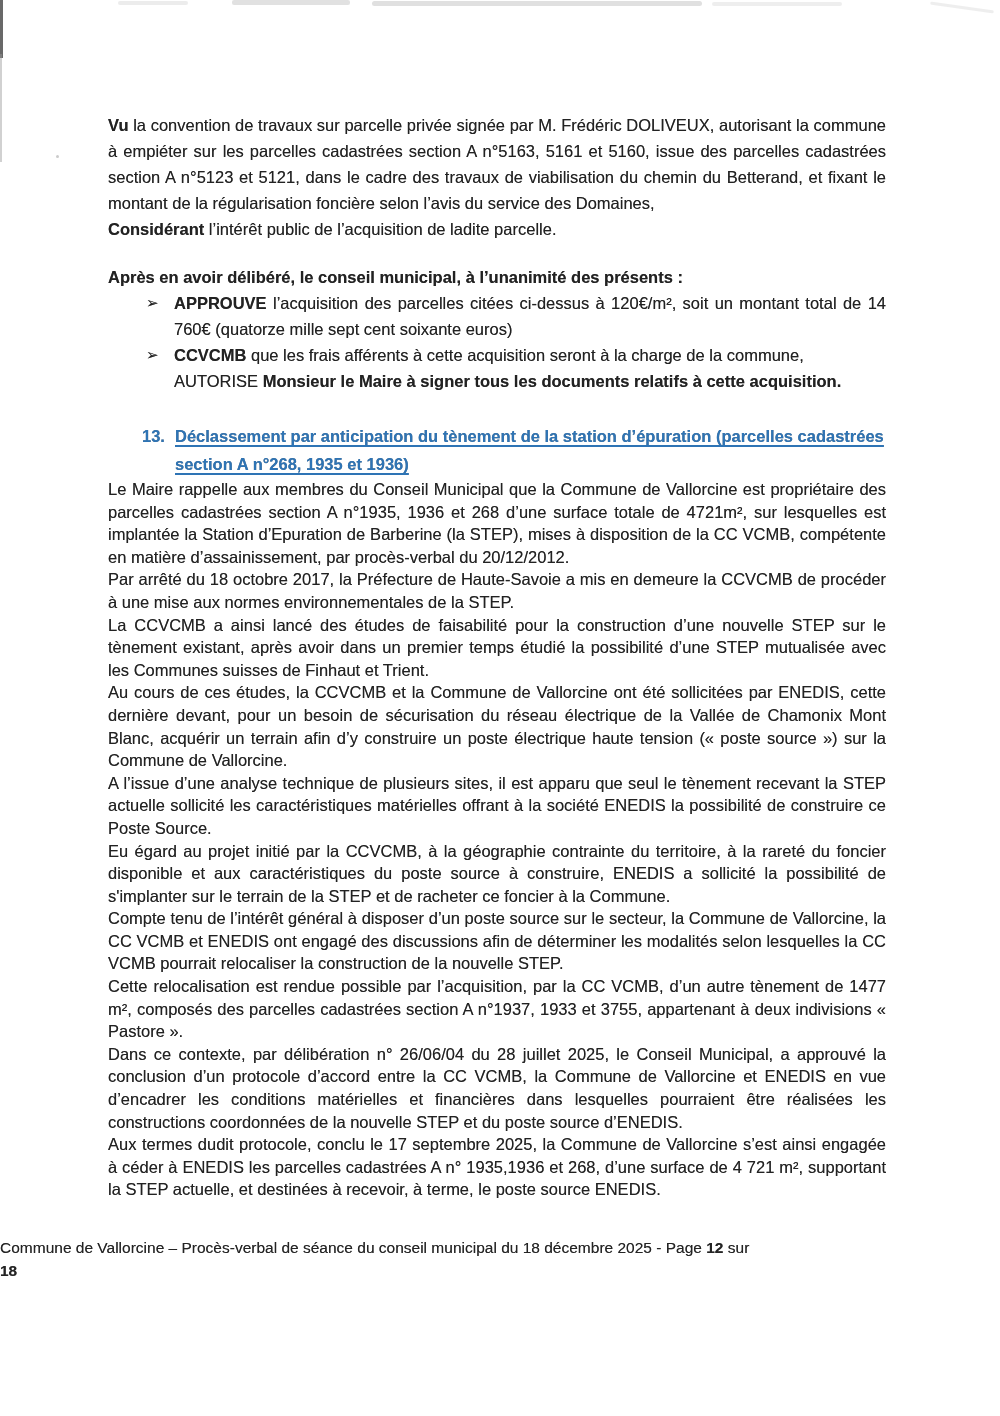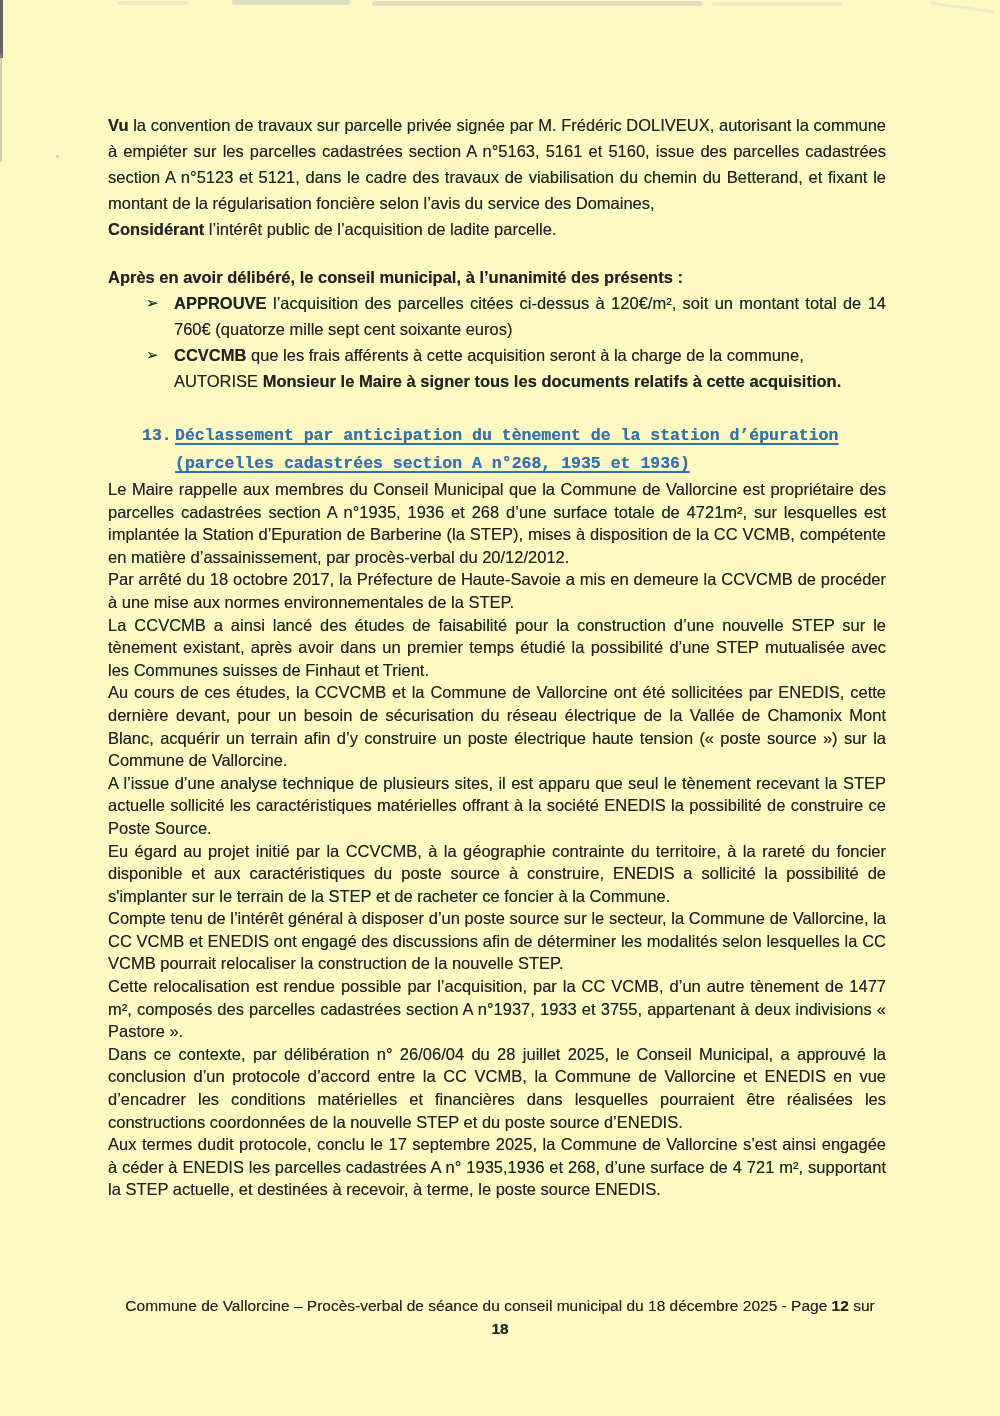--- a/index.html
+++ b/index.html
@@ -1,20 +1,20 @@
 <!DOCTYPE html>
 <html><head>
 <meta charset="utf-8">
 <style>
   html,body { margin:0; padding:0; background:#e8e8e8; }
   .page {
     position:relative;
     width:1000px; height:1416px;
     margin:0 auto;
-    background:#fef9c3;
+    background:#ffffff;
     font-family:"Liberation Sans", sans-serif;
     color:#222;
     overflow:hidden;
     text-shadow:0 0 0.5px rgba(30,30,30,.55);
   }
   
   .artifact { position:absolute; pointer-events:none; }
   .edge-streak-dark { left:0; top:0; width:3px; height:58px; background:#4e4e4e; opacity:.85; }
   .edge-streak-faint { left:0; top:54px; width:2px; height:108px; background:#9a9a9a; opacity:.45; }
   .top-smudge-1 { left:118px; top:1px; width:70px; height:4px; background:#c9c9c9; opacity:.35; border-radius:2px; }
@@ -54,22 +54,22 @@
     color:#2e74b5; font-weight:bold;
     font-size:16.5px; line-height:28px;
   }
   .sec-num { position:absolute; left:34px; top:0; }
   .sec-title { text-decoration:underline; text-decoration-thickness:2px; text-underline-offset:3px; }
 
   .sec-body { margin-top:0; }
   .body-p { margin:0; font-size:16.5px; line-height:22.6px; text-align:justify; }
 
   .footer {
-    position:absolute; left:0; top:1294px; width:1000px;
-    text-align:center; font-size:15.5px; line-height:23px; color:#242424;
+    position:absolute; left:0; top:1236px; width:1000px;
+    font-size:15.5px; line-height:23px; color:#242424;
   }
 </style>
 </head>
 <body>
 
 <div class="page">
 
   <div class="artifact edge-streak-dark"></div>
   <div class="artifact edge-streak-faint"></div>
   <div class="artifact top-smudge-1"></div>
@@ -90,21 +90,21 @@
           <span class="bullet-marker">➢</span>
           <div class="bullet-text"><b>APPROUVE </b>l’acquisition des parcelles citées ci-dessus à 120€/m², soit un montant total de 14 760€ (quatorze mille sept cent soixante euros)</div>
         </div>
         <div class="bullet">
           <span class="bullet-marker">➢</span>
           <div class="bullet-text"><b>CCVCMB </b>que les frais afférents à cette acquisition seront à la charge de la commune,<br>AUTORISE <b>Monsieur le Maire à signer tous les documents relatifs à cette acquisition.</b></div>
         </div>
       </div>
 
 
-    <div class="sec13" style="color: rgb(46, 116, 181); font-family: Liberation Mono, monospace;">
+    <div class="sec13" style="color: rgb(46, 116, 181);">
       <span class="sec-num">13.</span>
       <span class="sec-title">Déclassement par anticipation du tènement de la station d’épuration (parcelles cadastrées section A n°268, 1935 et 1936)</span>
     </div>
 
     <div class="sec-body">
         <p class="body-p">Le Maire rappelle aux membres du Conseil Municipal que la Commune de Vallorcine est propriétaire des parcelles cadastrées section A n°1935, 1936 et 268 d’une surface totale de 4721m², sur lesquelles est implantée la Station d’Epuration de Barberine (la STEP), mises à disposition de la CC VCMB, compétente en matière d’assainissement, par procès-verbal du 20/12/2012.</p>
         <p class="body-p">Par arrêté du 18 octobre 2017, la Préfecture de Haute-Savoie a mis en demeure la CCVCMB de procéder à une mise aux normes environnementales de la STEP.</p>
         <p class="body-p">La CCVCMB a ainsi lancé des études de faisabilité pour la construction d’une nouvelle STEP sur le tènement existant, après avoir dans un premier temps étudié la possibilité d’une STEP mutualisée avec les Communes suisses de Finhaut et Trient.</p>
         <p class="body-p">Au cours de ces études, la CCVCMB et la Commune de Vallorcine ont été sollicitées par ENEDIS, cette dernière devant, pour un besoin de sécurisation du réseau électrique de la Vallée de Chamonix Mont Blanc, acquérir un terrain afin d’y construire un poste électrique haute tension (« poste source ») sur la Commune de Vallorcine.</p>
         <p class="body-p">A l’issue d’une analyse technique de plusieurs sites, il est apparu que seul le tènement recevant la STEP actuelle sollicité les caractéristiques matérielles offrant à la société ENEDIS la possibilité de construire ce Poste Source.</p>

